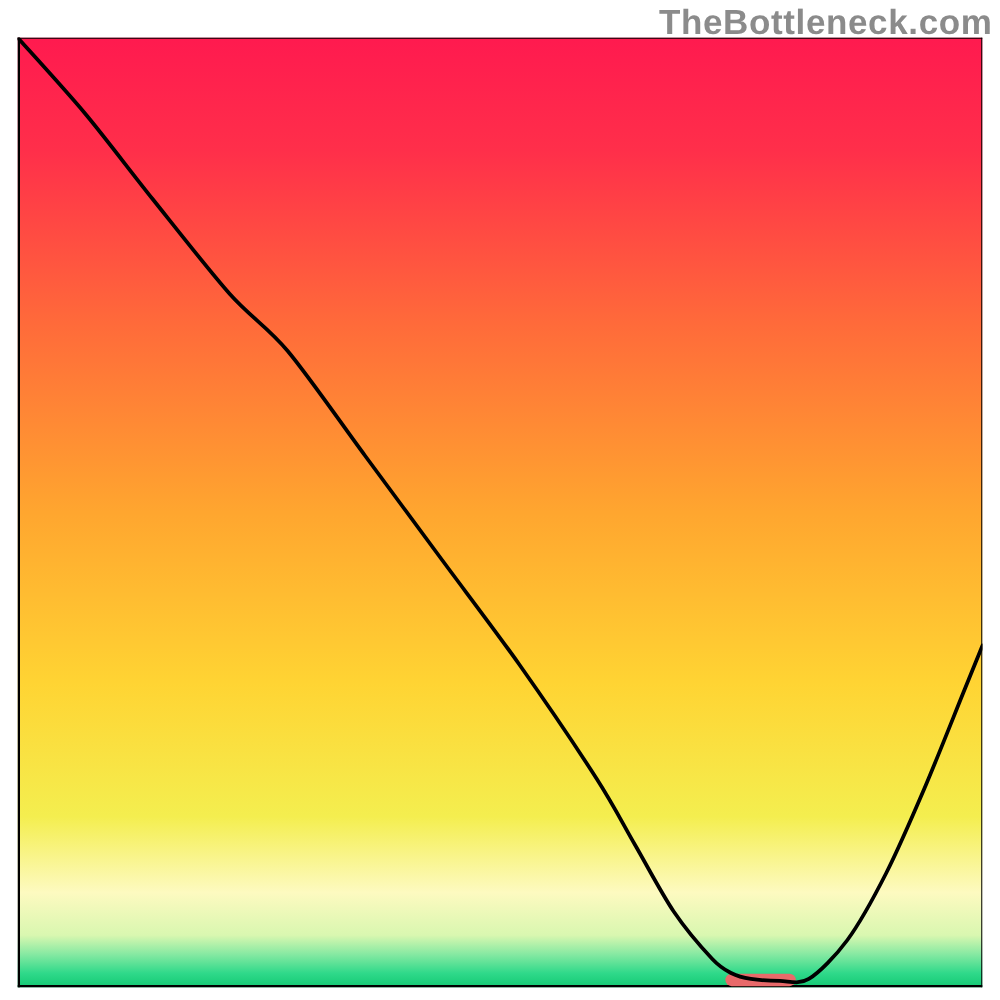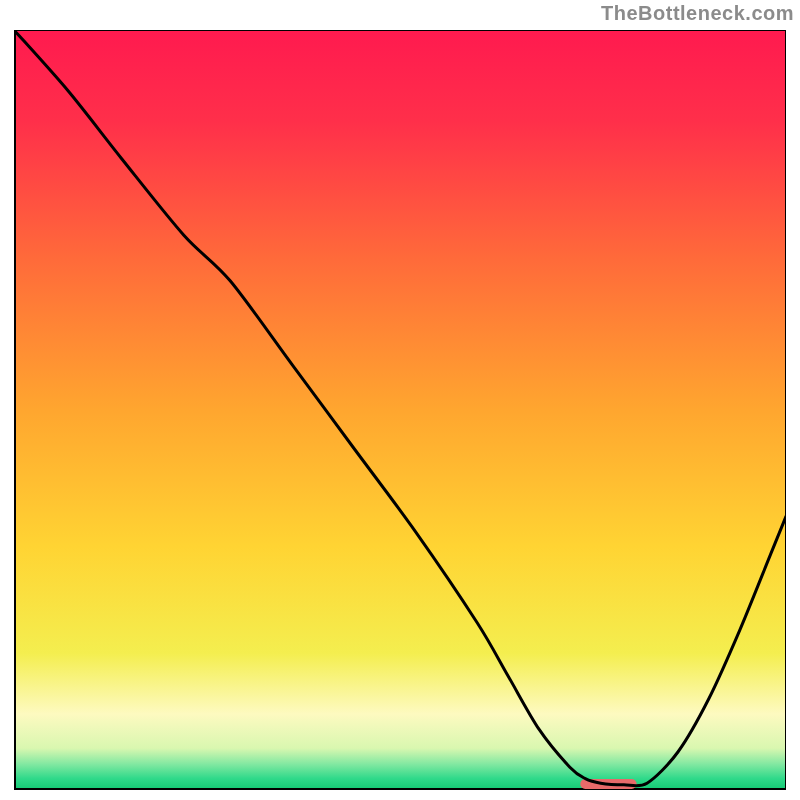--- a/index.html
+++ b/index.html
@@ -14,21 +14,21 @@
     position: relative;
     width: 800px;
     height: 800px;
   }
   .watermark {
     position: absolute;
     top: 2px;
     right: 6px;
     font-family: Arial, Helvetica, sans-serif;
     font-weight: 700;
-    font-size: 20px;
+    font-size: 28px;
     color: #8b8b8b;
     letter-spacing: 0.5px;
   }
   .plot {
     position: absolute;
     left: 14px;
     top: 30px;
     width: 772px;
     height: 760px;
   }

